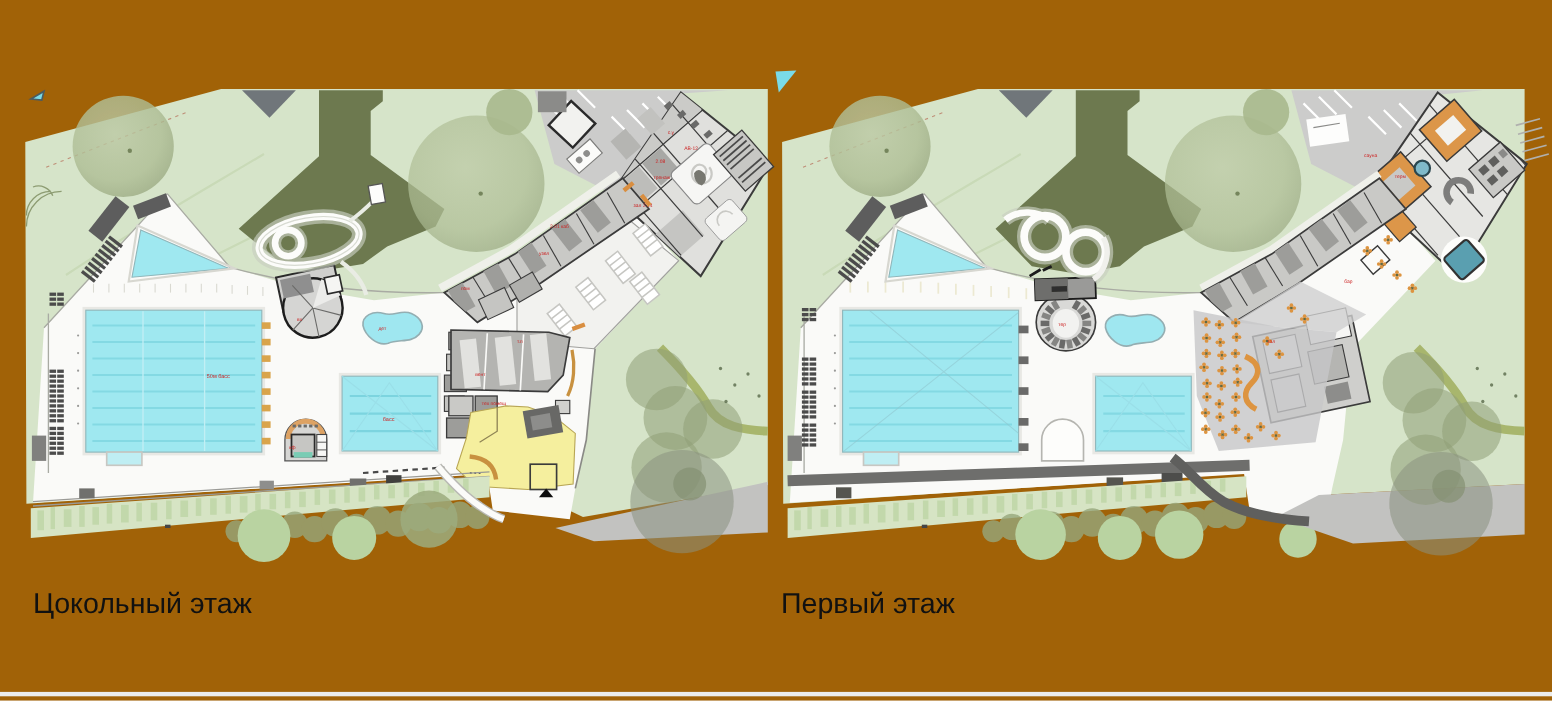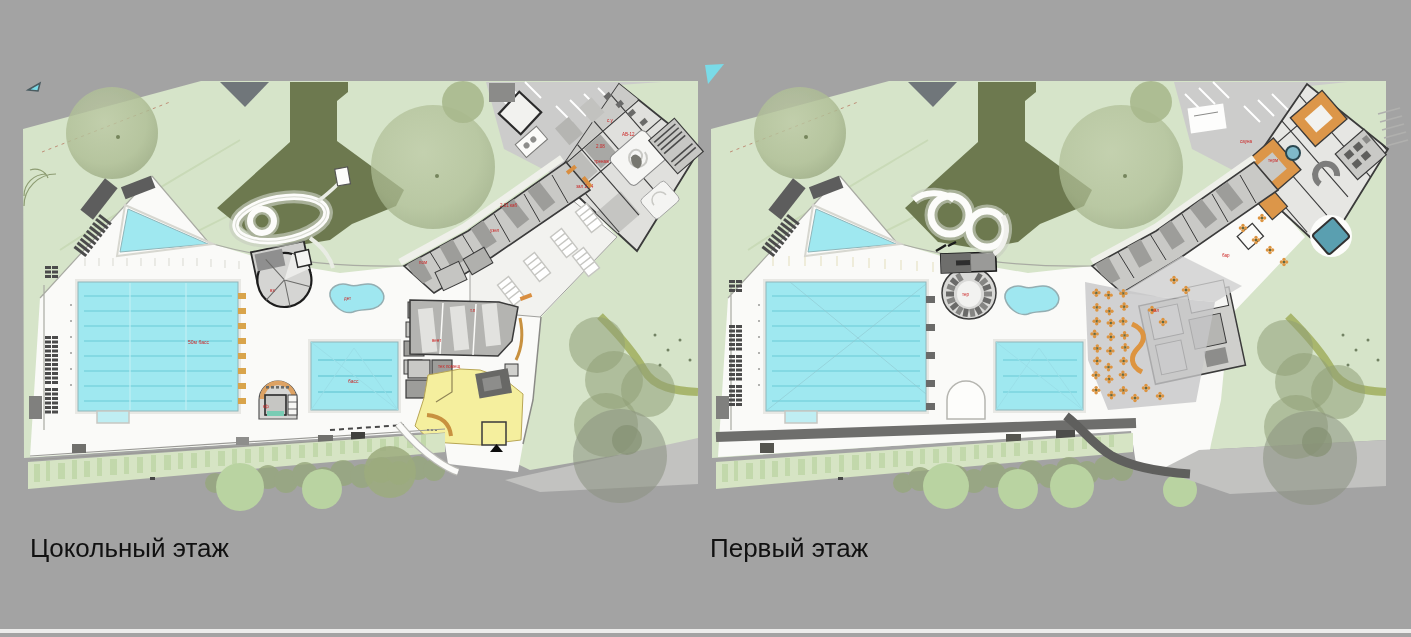--- a/index.html
+++ b/index.html
@@ -1,16 +1,16 @@
 <!DOCTYPE html>
 <html><head>
 <meta charset="utf-8">
 <style>
   html,body{margin:0;padding:0;background:#ffffff;}
-  .wrap{position:relative;width:1411px;height:637px;background:#a3a3a3;overflow:hidden;
+  .wrap{position:relative;width:1411px;height:637px;background:#a16207;overflow:hidden;
         font-family:"Liberation Sans", sans-serif;}
 </style>
 </head>
 <body>
 <div class="wrap">
 <svg width="1411" height="637" viewBox="0 0 1411 637" xmlns="http://www.w3.org/2000/svg">
 <defs>
   <filter id="soft" x="-2%" y="-2%" width="104%" height="104%">
           <feGaussianBlur stdDeviation="0.45"></feGaussianBlur>
         </filter>

